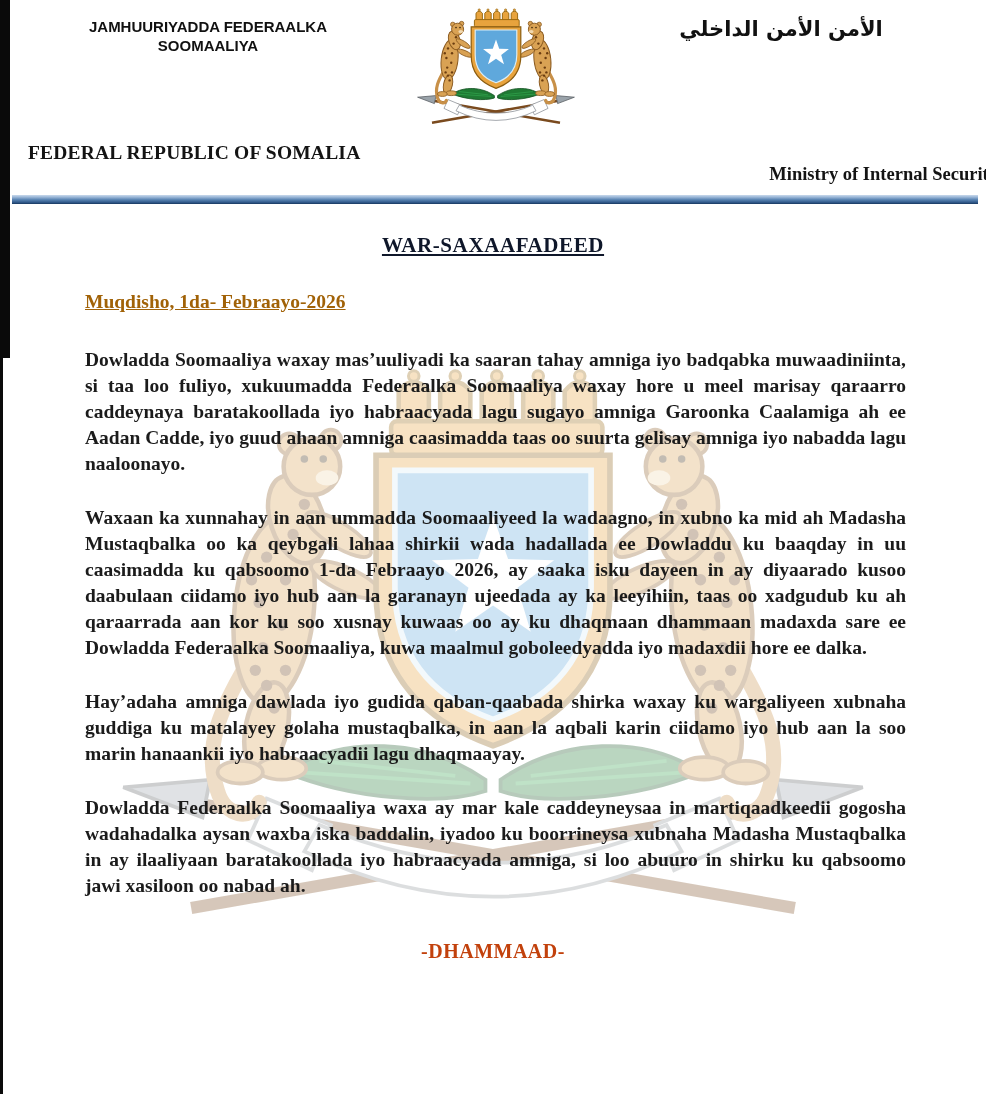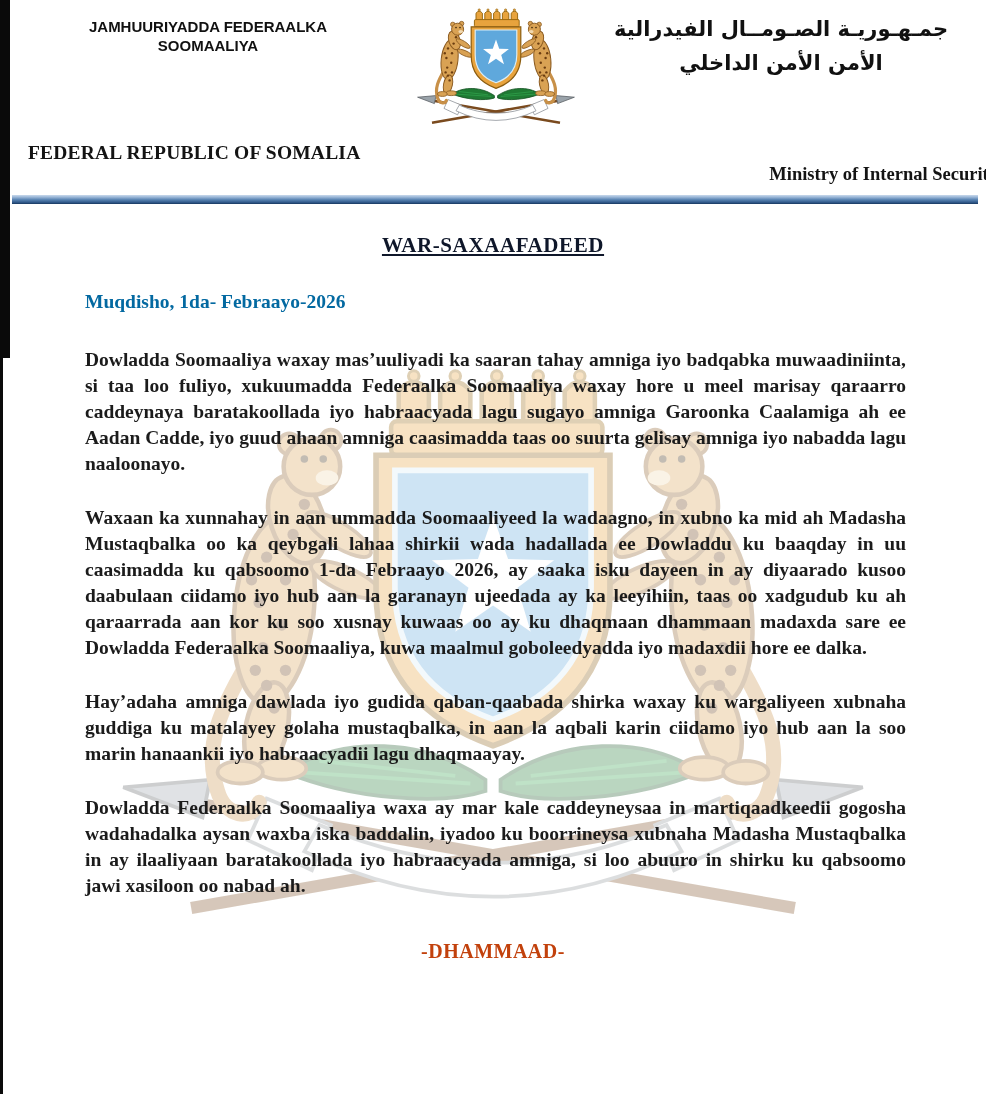--- a/index.html
+++ b/index.html
@@ -40,21 +40,21 @@
     background:linear-gradient(to bottom,#c9d9ec 0%,#9db9d9 22%,#5d87b5 50%,#31598a 82%,#17375e 100%);
   }
 
   
   .doc-title{
     margin:37px 0 0 0;text-align:center;font-weight:bold;font-size:21px;
     letter-spacing:.6px;text-decoration:underline;color:#0f172a;
   }
   .dateline{
     margin:33px 0 0 85px;font-weight:bold;font-size:19.5px;
-    color:#0369a1;
+    text-decoration:underline;color:#a16207;
   }
   .body-text{margin:34px 80px 0 85px;}
   .body-text p{
     margin:8px 0 28px 0;text-align:justify;font-weight:bold;
     font-size:19.5px;line-height:26px;color:#1b1b1b;
   }
   .closing{
     margin:41px 0 0 0;text-align:center;font-weight:bold;
     font-size:20px;letter-spacing:.5px;color:#c2410c;
   }
@@ -155,21 +155,20 @@
       <div class="lh-left">
         <div>JAMHUURIYADDA FEDERAALKA</div>
         <div>SOOMAALIYA</div>
       </div>
 
       <svg class="lh-emblem" viewBox="0 0 220 170">
         <use href="#coa-art"></use>
       </svg>
 
       <div class="lh-arabic">
-        <div>جمـهـوريـة الصـومــال الفيدرالية</div>
         <div>الأمن الأمن الداخلي</div>
       </div>
 
       <div class="lh-country">FEDERAL REPUBLIC OF SOMALIA</div>
       <div class="lh-ministry">Ministry of Internal Security</div>
       <div class="blue-rule"></div>
     </div>
 
     <h1 class="doc-title">WAR-SAXAAFADEED</h1>
 

